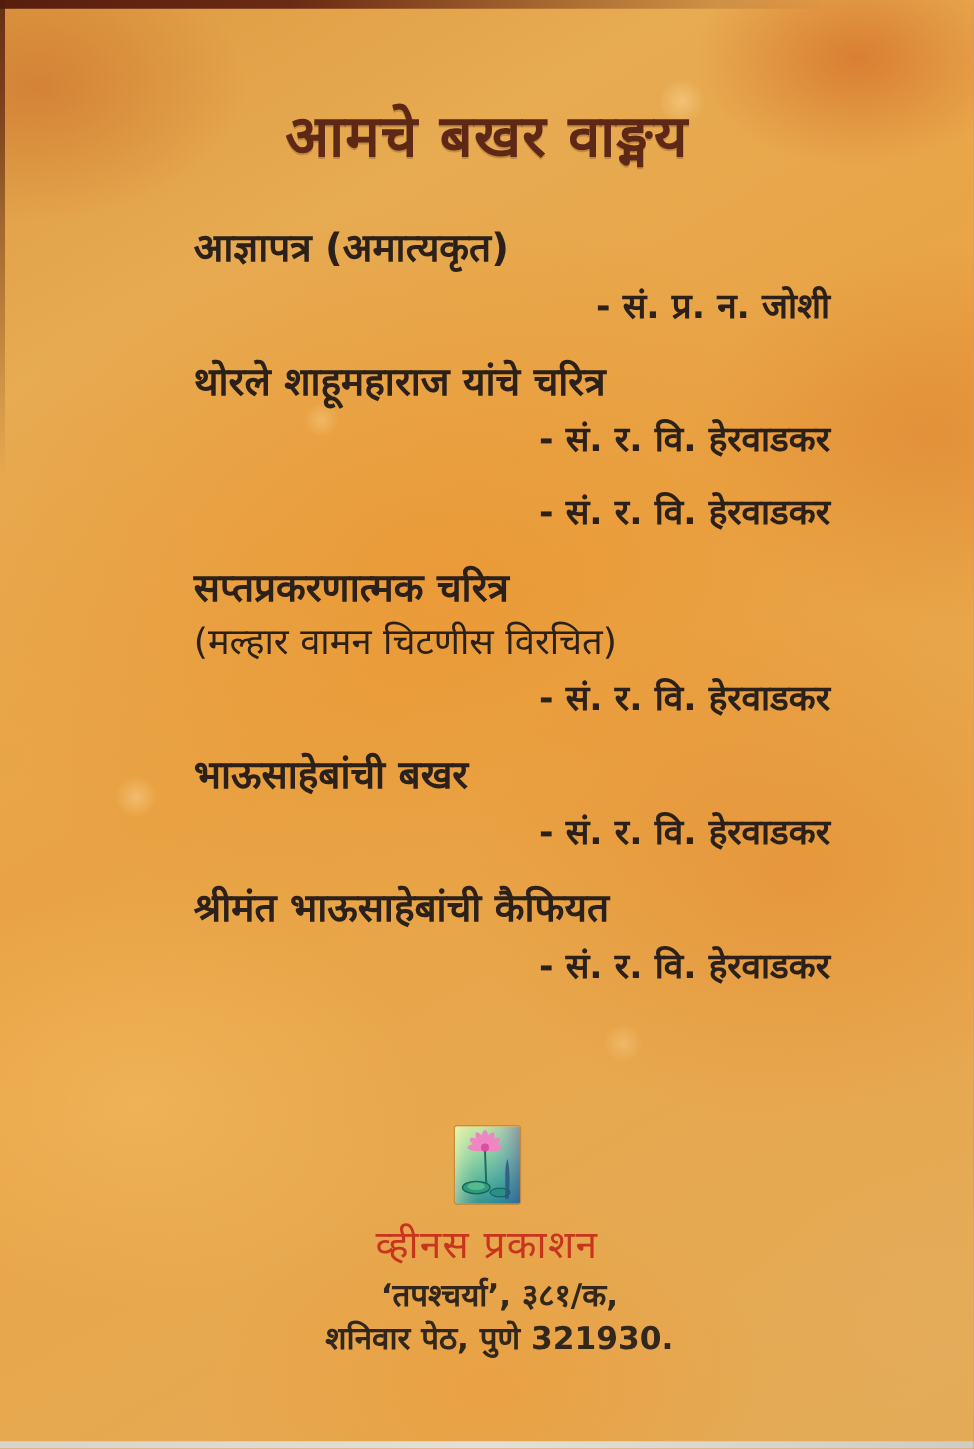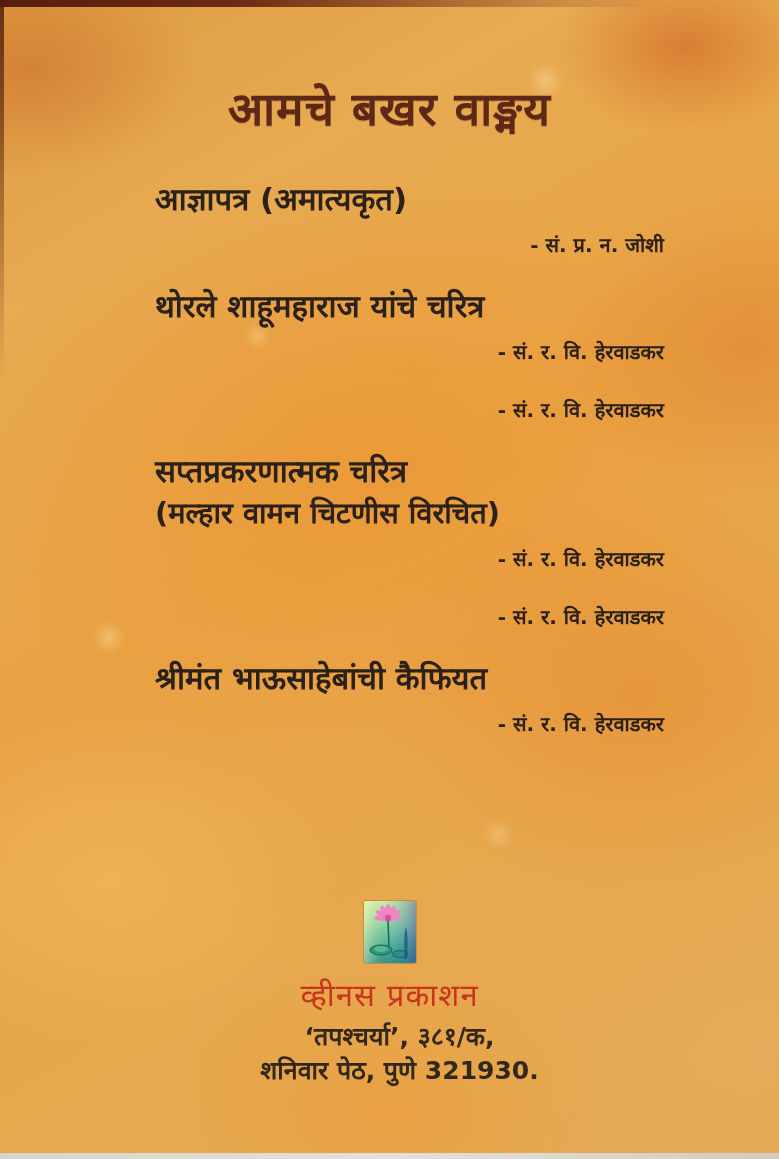--- a/index.html
+++ b/index.html
@@ -52,26 +52,26 @@
   .book-list {
     position: absolute; top: 160px; left: 155px; right: 115px; margin-top: 18px;
   }
   .book-entry { margin-bottom: 22px; }
   .book-title {
     font-size: 31px; font-weight: bold;
     color: #2b211a;
     line-height: 42px;
   }
   .book-subtitle {
-    font-size: 29px; font-weight: bold;
+    font-size: 29px; font-weight: normal;
     color: #2b211a;
     line-height: 42px;
   }
   .book-editor {
-    font-size: 20px; font-weight: bold;
+    font-size: 28px; font-weight: bold;
     color: #2b211a;
     text-align: right;
     line-height: 36px;
     margin-top: 7px;
   }
   .publisher-block {
     position: absolute; top: 901px; left: 0; width: 100%;
     text-align: center;
   }
   .publisher-logo {
@@ -121,20 +121,21 @@
       <div class="book-editor">- सं. र. वि. हेरवाडकर</div>
     </div>
 
     <div class="book-entry">
       <div class="book-title">सप्तप्रकरणात्मक चरित्र</div>
       <div class="book-subtitle">(मल्हार वामन चिटणीस विरचित)</div>
       <div class="book-editor">- सं. र. वि. हेरवाडकर</div>
     </div>
 
     <div class="book-entry">
+      <div class="book-title">भाऊसाहेबांची बखर</div>
       <div class="book-editor">- सं. र. वि. हेरवाडकर</div>
     </div>
 
     <div class="book-entry">
       <div class="book-title">श्रीमंत भाऊसाहेबांची कैफियत</div>
       <div class="book-editor">- सं. र. वि. हेरवाडकर</div>
     </div>
 
   </div>
 

